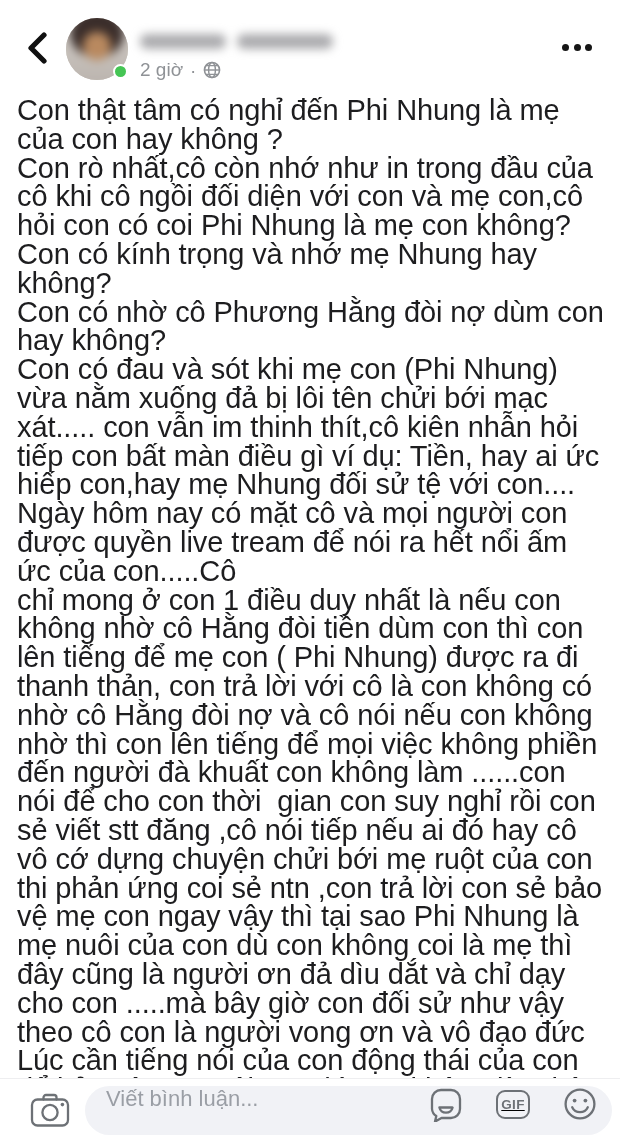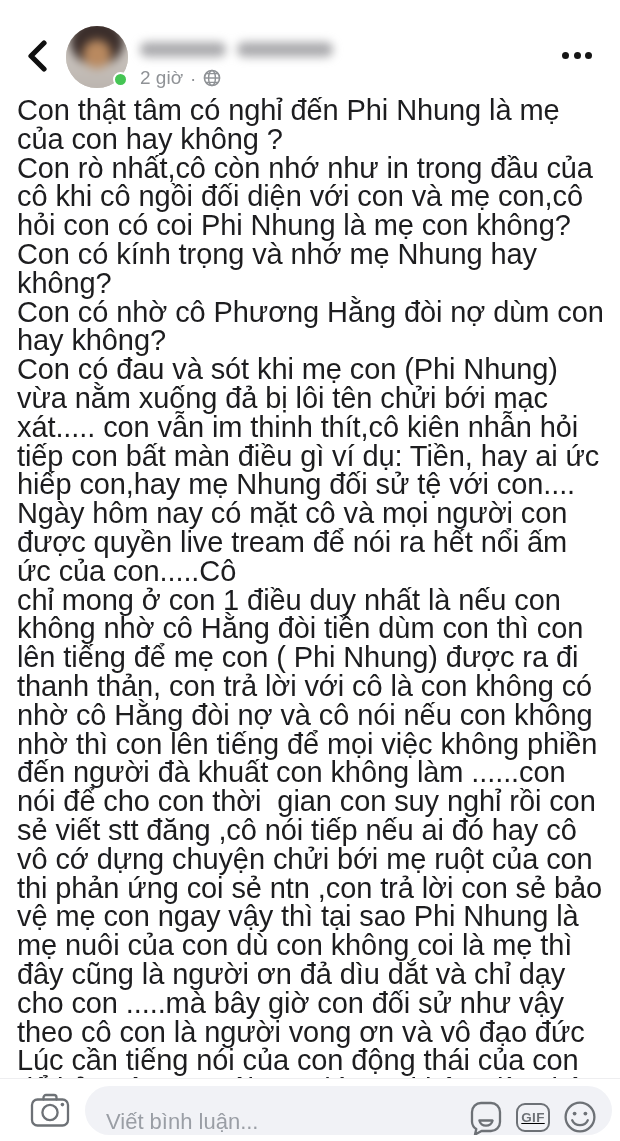--- a/index.html
+++ b/index.html
@@ -4,21 +4,21 @@
 <style>
   html,body{margin:0;padding:0;}
   body{
     width:620px;height:1141px;background:#ffffff;overflow:hidden;position:relative;
     font-family:"Liberation Sans","DejaVu Sans",sans-serif;
     -webkit-font-smoothing:antialiased;
   }
   .screen{position:absolute;inset:0;}
 
   
-  .hdr{position:absolute;top:12px;left:0;right:0;height:96px;background:#fff;}
+  .hdr{position:absolute;top:4px;left:0;right:0;height:96px;background:#fff;}
   .back{position:absolute;left:20px;top:26px;width:34px;height:36px;display:flex;align-items:center;justify-content:center;cursor:pointer;}
   .avatar-wrap{position:absolute;left:66px;top:14px;width:62px;height:62px;}
   .avatar-clip{position:absolute;inset:0;border-radius:50%;overflow:hidden;background:#c9c2bc;}
   .avatar-img{position:absolute;inset:-8px;filter:blur(5px);
     background:
       radial-gradient(circle at 50% 46%, #b9895f 0 24%, rgba(185,137,95,0) 25%),
       radial-gradient(ellipse 58% 52% at 50% 30%, #3a2d2a 0 58%, rgba(58,45,42,0) 60%),
       linear-gradient(#d6d1cc,#b9b2ac);}
   .online-dot{position:absolute;right:0px;bottom:1px;width:15px;height:15px;border-radius:50%;
     background:#45c554;border:2.5px solid #ffffff;box-sizing:border-box;}
@@ -35,23 +35,23 @@
   .post-text{
     position:absolute;left:17px;right:16px;top:96px;height:984px;overflow:hidden;
     font-size:29px;line-height:28.8px;color:#1d1d1f;
     white-space:pre-wrap;word-break:normal;letter-spacing:-0.1px;
   }
 
   
   .composer{position:absolute;left:0;right:0;bottom:0;height:62px;background:#fff;border-top:1px solid #eeeef0;}
   .cam{position:absolute;left:30px;top:13px;width:40px;height:36px;cursor:pointer;}
   .pill{position:absolute;left:85px;right:8px;top:7px;height:49px;background:#f1f2f6;border-radius:25px;
-    display:flex;align-items:flex-end;cursor:text;}
+    display:flex;align-items:flex-start;cursor:text;}
   .ph{margin-left:21px;font-size:22px;color:#9a9ea5;flex:1 1 auto;white-space:nowrap;overflow:hidden;}
-  .picons{display:flex;align-items:center;gap:12px;margin-right:14px;text-decoration:underline;}
+  .picons{display:flex;align-items:center;gap:32px;margin-right:14px;text-decoration:underline;}
   .picons svg{cursor:pointer;display:block;}
   .gif{width:34px;height:29px;border:2.3px solid #6d7176;border-radius:9px;box-sizing:border-box;
     color:#6d7176;font-size:13.5px;font-weight:700;letter-spacing:.3px;
     display:flex;align-items:center;justify-content:center;cursor:pointer;}
   .icon-stroke{stroke:#6d7176;fill:none;stroke-width:2.3;stroke-linecap:round;stroke-linejoin:round;}
 </style>
 </head>
 <body>
 
 <div class="screen">

